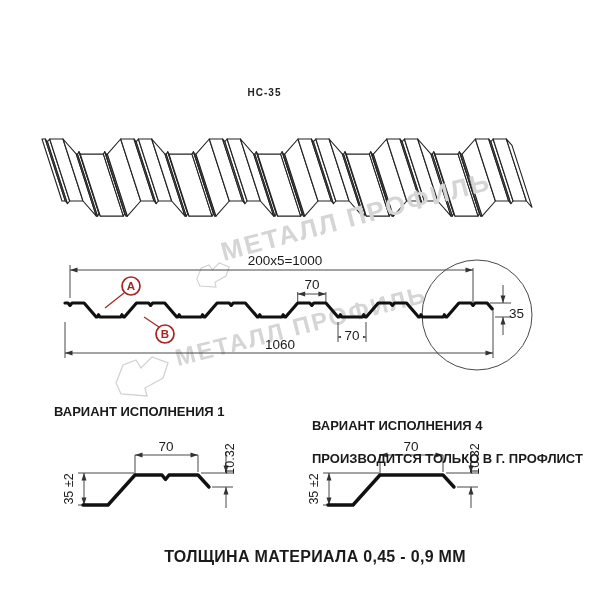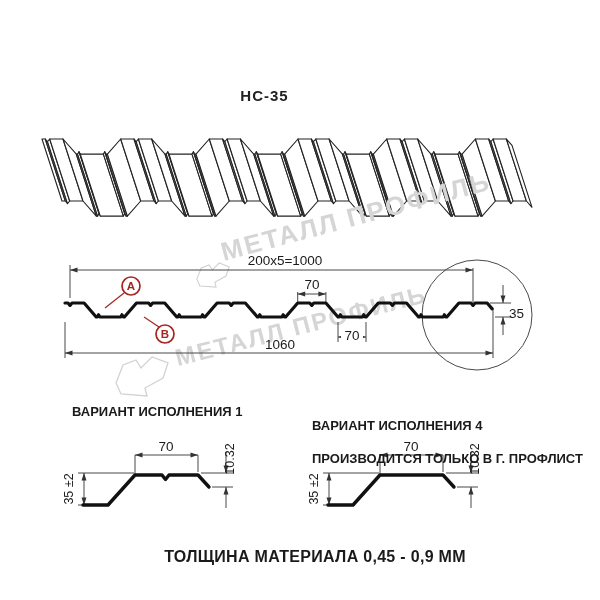--- a/index.html
+++ b/index.html
@@ -2,24 +2,24 @@
 <html><head>
 <meta charset="utf-8">
 <style>
   html,body{margin:0;padding:0;background:#fff;}
   .canvas{position:relative;width:600px;height:600px;background:#fff;overflow:hidden;
           font-family:"Liberation Sans",sans-serif;color:#1a1a1a;}
   svg{position:absolute;left:0;top:0;}
   .abs{position:absolute;}
   .title{left:0;top:52px;width:600px;text-align:center;font-size:30px;font-weight:bold;
          letter-spacing:1px;color:#151515;}
-  .subtitle{left:0;top:87px;width:529px;text-align:center;font-size:15px;font-weight:bold;
+  .subtitle{left:0;top:87px;width:529px;text-align:center;font-size:10px;font-weight:bold;
             letter-spacing:1px;color:#222;}
   .vheader{font-size:13px;font-weight:bold;line-height:16.5px;color:#1a1a1a;white-space:pre-line;}
-  .v1h{left:72px;top:404px;text-align:center;}
+  .v1h{left:54px;top:404px;text-align:center;}
   .v2h{left:312px;top:401px;width:280px;}
   .footer{left:0;top:548px;width:600px;text-align:center;font-size:16px;font-weight:bold;
           letter-spacing:.3px;color:#1a1a1a;padding-left:15px;}
   text{font-family:"Liberation Sans",sans-serif;fill:#1a1a1a;}
   .dimtxt{font-size:13.5px;}
   .dimtxt-s{font-size:12.5px;}
   .wmtxt{font-weight:bold;fill:#d5d5d5;letter-spacing:2px;}
   .marker{fill:#a52521;font-size:11.5px;font-weight:bold;}
 </style>
 </head>

